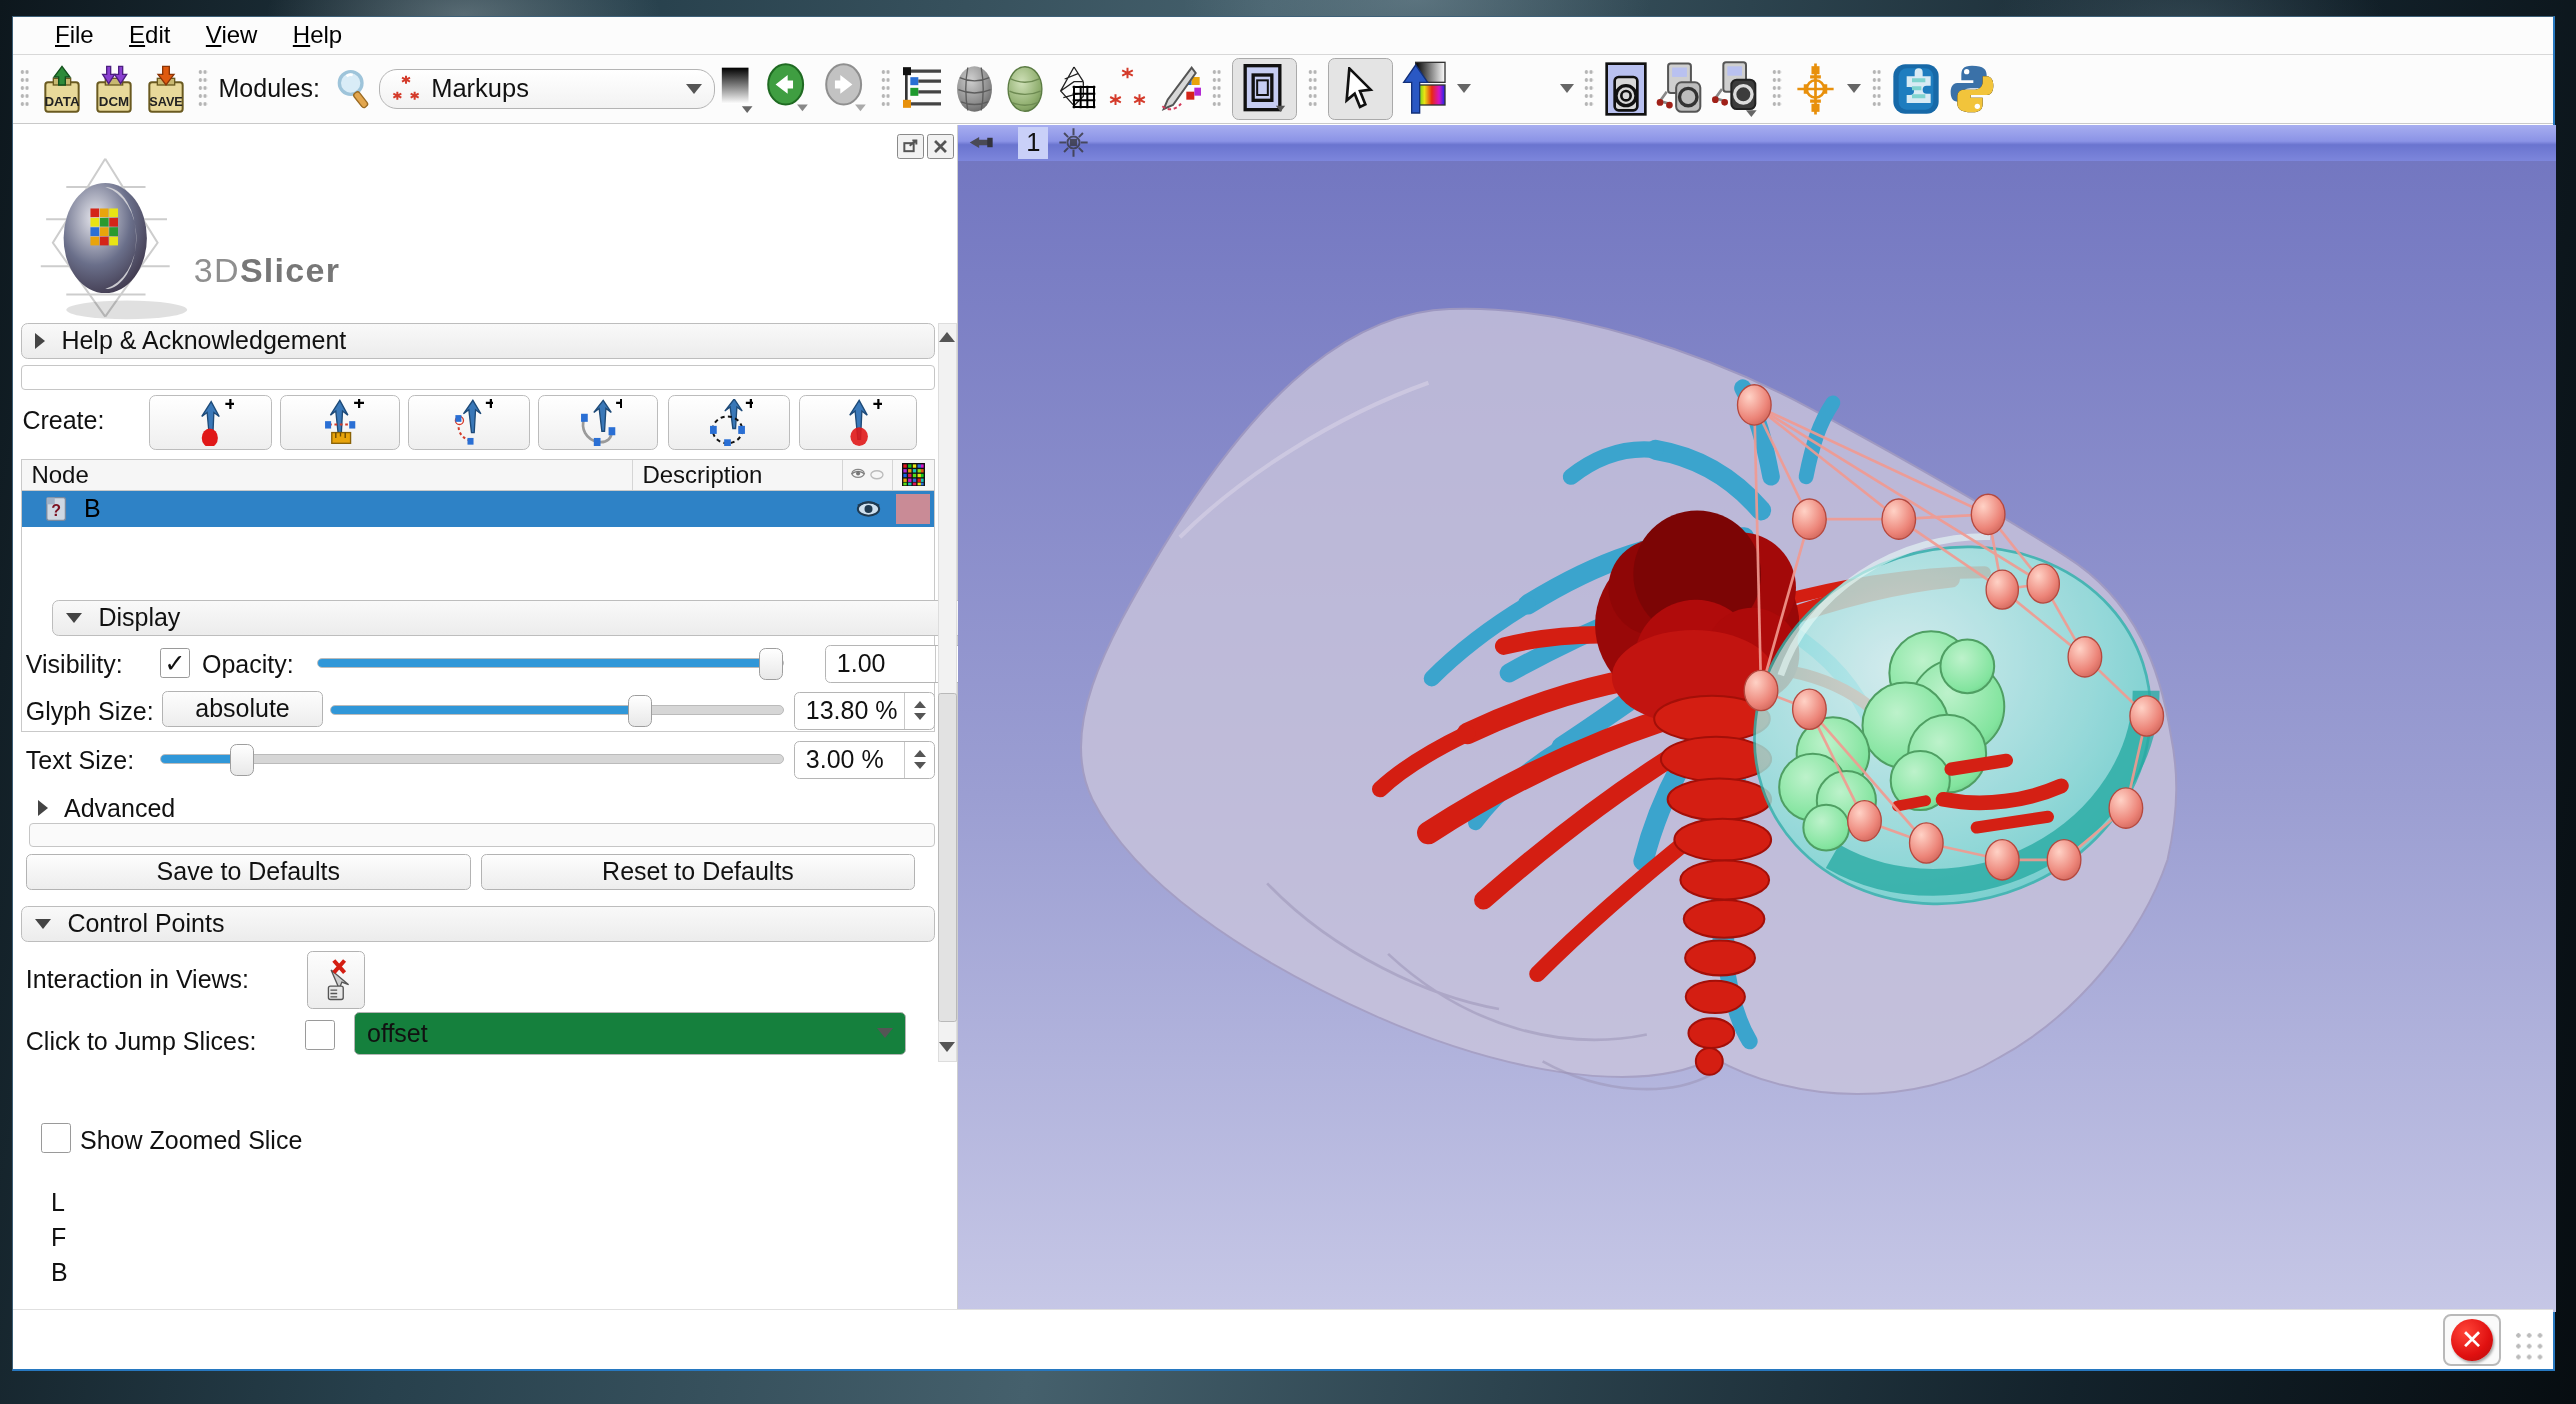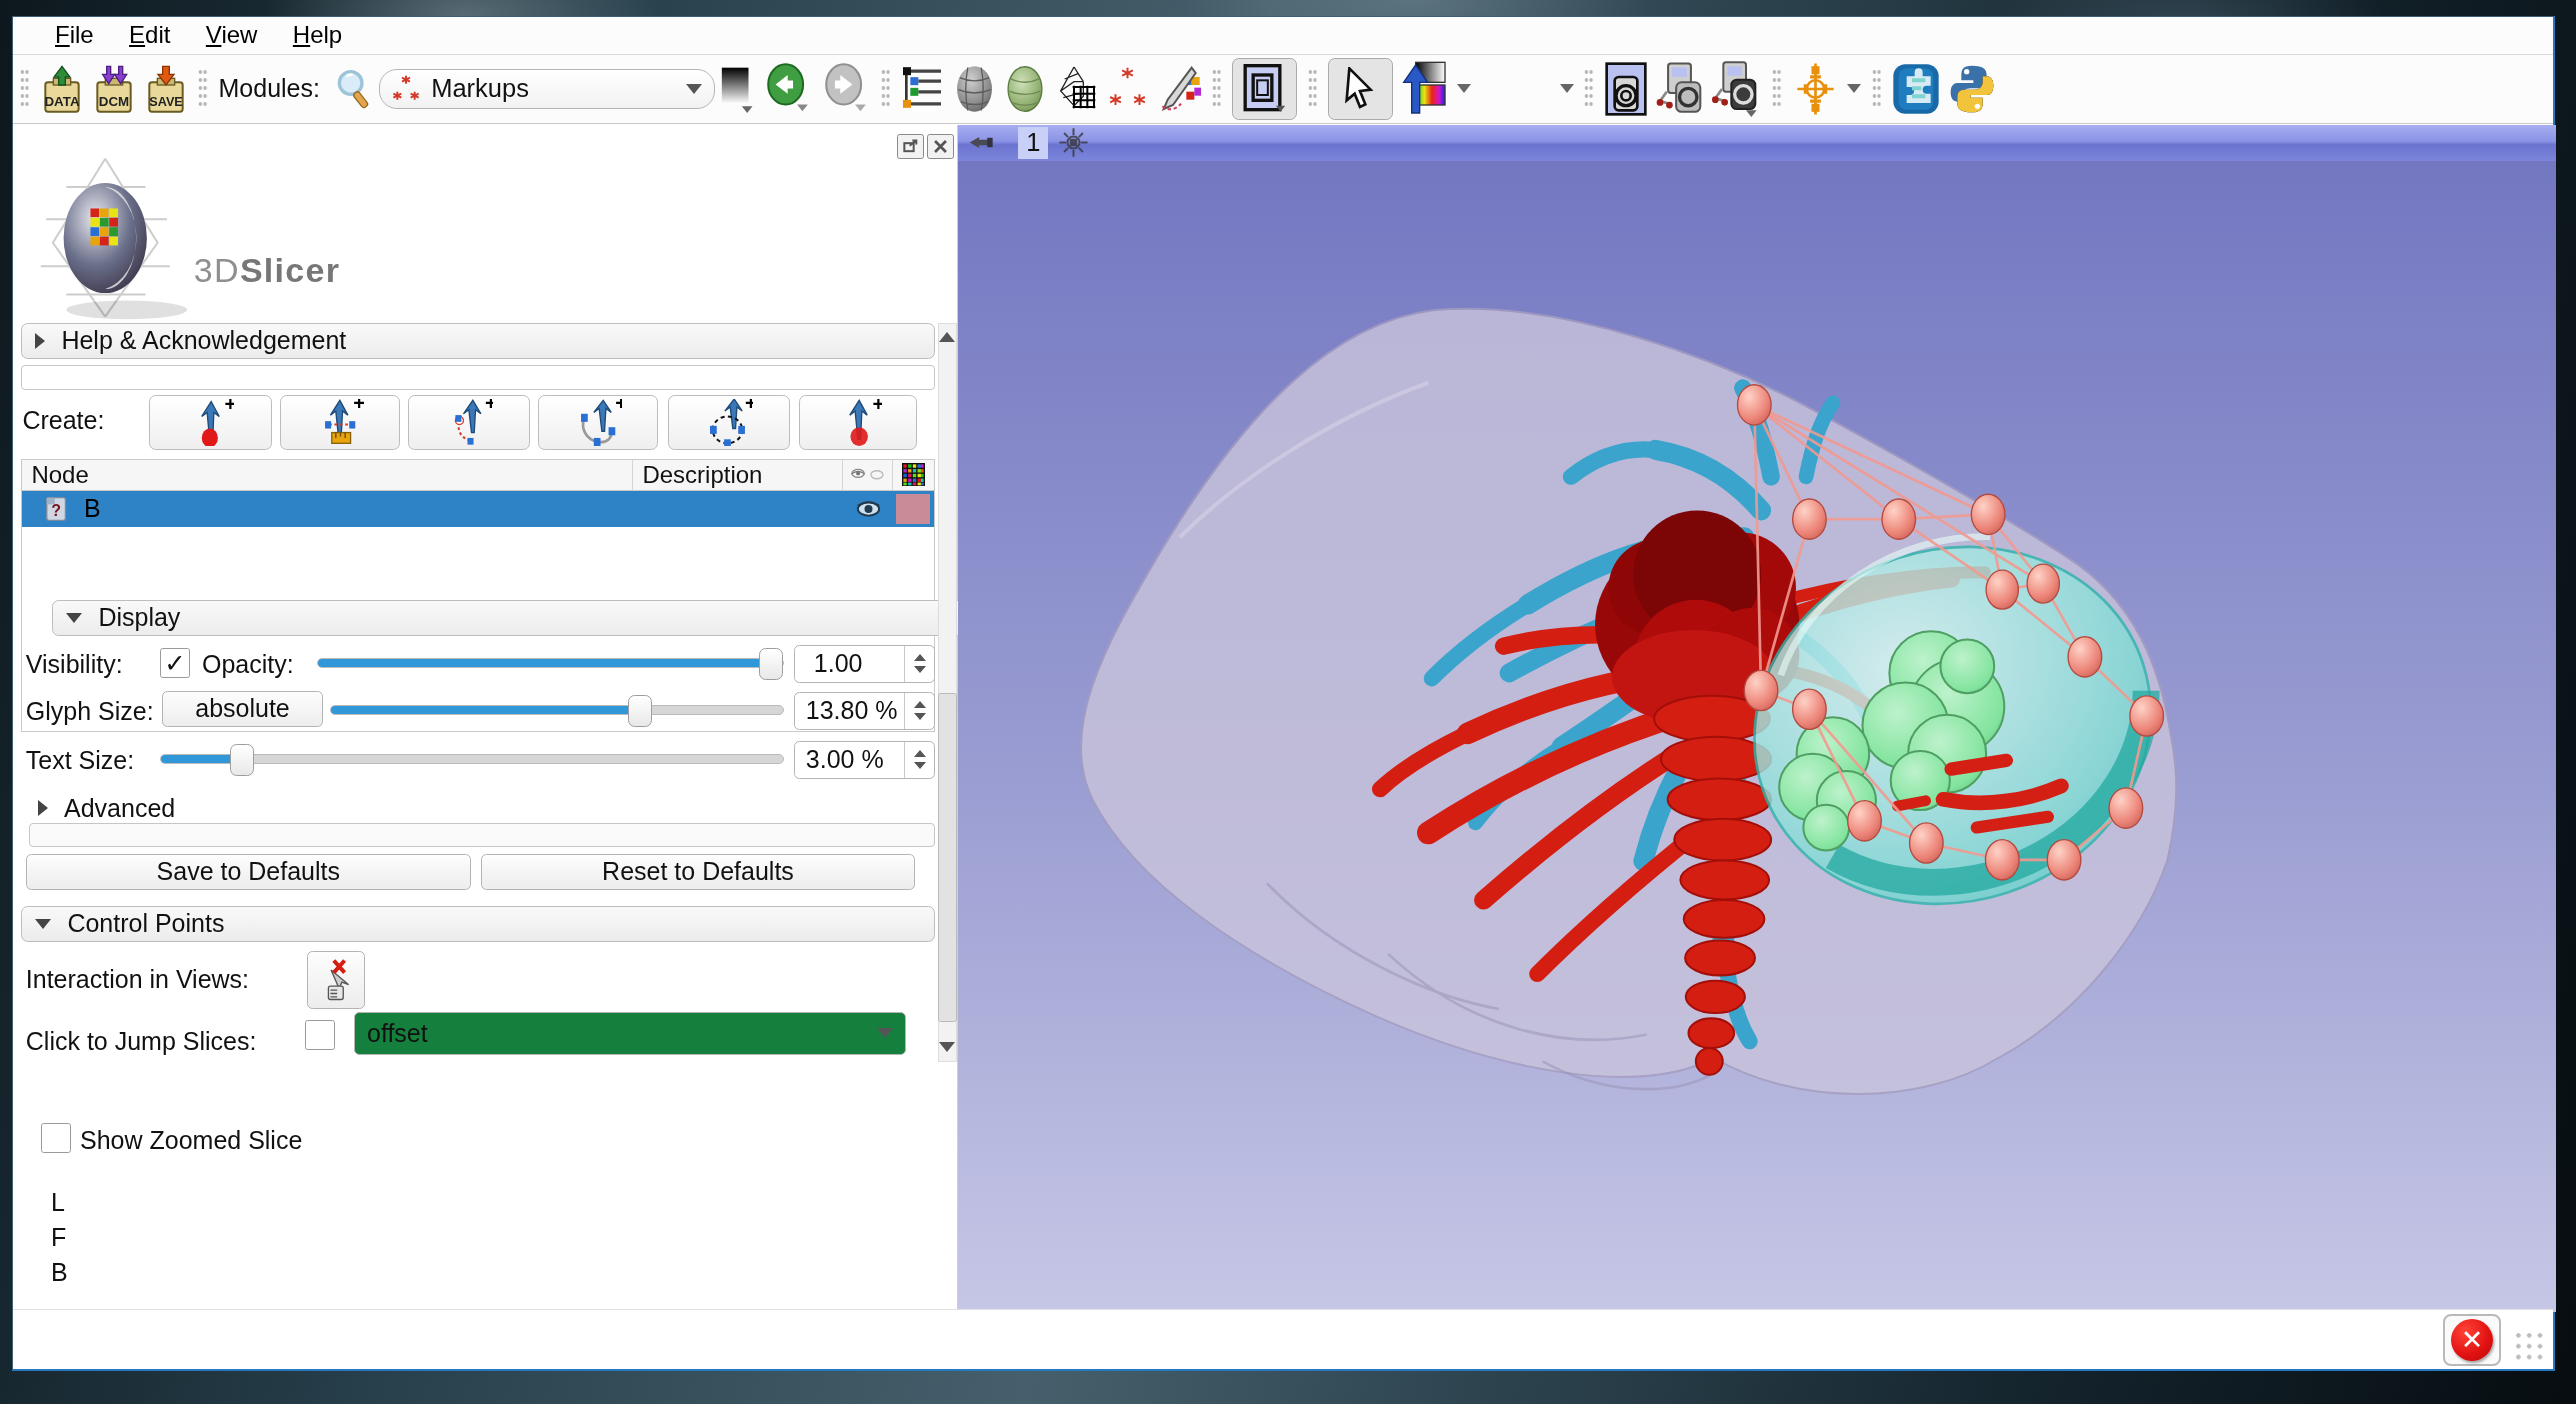--- a/index.html
+++ b/index.html
@@ -587,21 +587,21 @@
         <span>Display</span>
       </div>
 
       <span class="row-label" style="left:12.8px; top:525px;">Visibility:</span>
       <div class="cb" style="left:147px; top:523px;">✓</div>
       <span class="row-label" style="left:189px; top:525px;">Opacity:</span>
       <div class="slider" style="left:304px; top:533px; width:467px;">
         <div class="fill" style="width:100%;"></div>
             <div class="handle" style="left:441px;"></div>
       </div>
-      <div class="spin" style="left:781px; top:520px;padding-left:8px;">
+      <div class="spin" style="left:812px; top:520px;">
         <span class="v">1.00</span>
         <span class="arr">
               <i class="up"></i>
               <i class="dn"></i>
             </span>
       </div>
 
       <span class="row-label" style="left:12.8px; top:572px;">Glyph Size:</span>
       <div class="pushbtn" style="left:149px; top:566px; width:161px;">
         <span>absolute</span>

